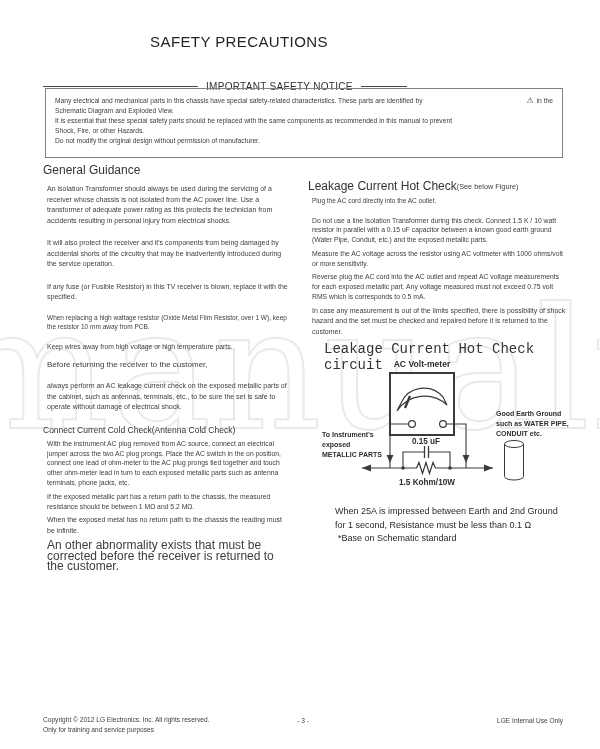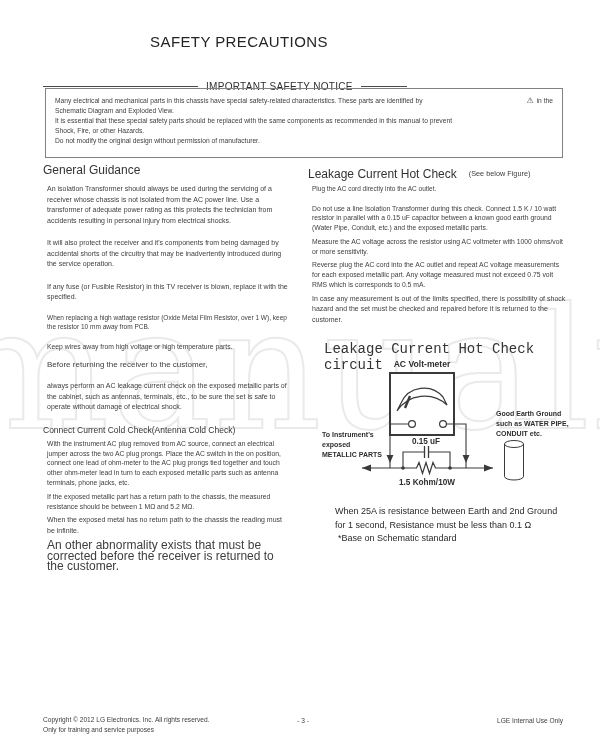--- a/index.html
+++ b/index.html
@@ -47,21 +47,21 @@
   .h2{font-size:8.5px;font-weight:400;color:#333;line-height:10px;margin:12px 0 2px 0;}
   p{margin:4px;}
   .t70{font-size:7px;line-height:10.5px;}
   .t68{font-size:6.8px;line-height:9.8px;}
   .t65{font-size:6.5px;line-height:9.5px;}
   .t80{font-size:8px;line-height:12px;}
   .t72{font-size:12px;line-height:10.5px;}
   .gap10{margin-top:10px;}
   .gap12{margin-top:12px;}
   .gap8{margin-top:8px;}
-  .hdr-row{display:flex;align-items:flex-start;gap:12px;margin:4px 0 1px 0;}
+  .hdr-row{display:flex;align-items:center;gap:0;margin:16px 0 1px 0;}
   .hdr-note{font-size:7.3px;color:#3d3d3d;font-weight:400;}
   .circuit-heading{position:absolute;top:176px;left:16px;font-size:14px;color:#333;font-family:Liberation Mono, monospace;}
   .fig{position:absolute;top:190px;left:0;}
   .fig text{fill:#2e2e2e;font-family:"Liberation Sans","DejaVu Sans",sans-serif;}
   .fig .lbl{font-size:7px;font-weight:700;}
   .fig .vlabel{font-size:8.6px;font-weight:700;}
   .fig .clabel{font-size:8.2px;font-weight:700;}
   .caption{position:absolute;top:340px;left:27px;color:#2a2a2a;}
   .caption div{font-size:9px;line-height:13.5px;font-weight:500;}
   .caption .base{padding-left:3px;}
@@ -168,21 +168,21 @@
         <text class="lbl" x="14" y="82">To Instrument's</text>
         <text class="lbl" x="14" y="92">exposed</text>
         <text class="lbl" x="14" y="102">METALLIC PARTS</text>
 
         <text class="lbl" x="188" y="61">Good Earth Ground</text>
         <text class="lbl" x="188" y="71">such as WATER PIPE,</text>
         <text class="lbl" x="188" y="81">CONDUIT etc.</text>
       </svg>
 
       <div class="caption">
-        <div>When 25A is resistance between Earth and 2nd Ground</div>
+        <div>When 25A is impressed between Earth and 2nd Ground</div>
         <div>for 1 second, Resistance must be less than 0.1 Ω</div>
         <div class="base">*Base on Schematic standard</div>
       </div>
     </div>
 
     <div class="footer">
       <div>Copyright © 2012 LG Electronics. Inc. All rights reserved.</div>
       <div>Only for training and service purposes</div>
       <div class="center">- 3 -</div>
       <div class="right">LGE Internal Use Only</div>

